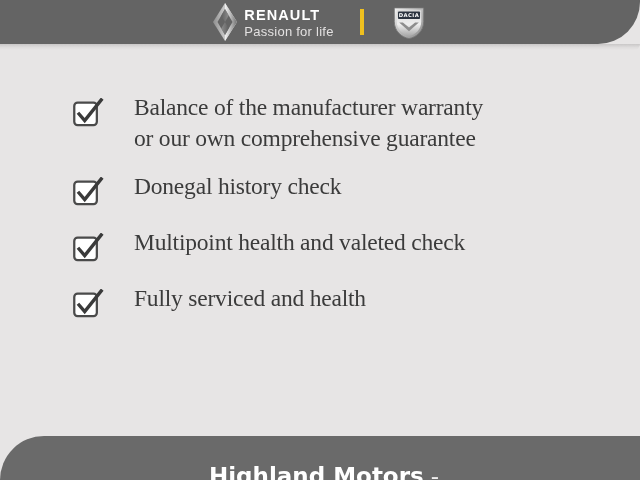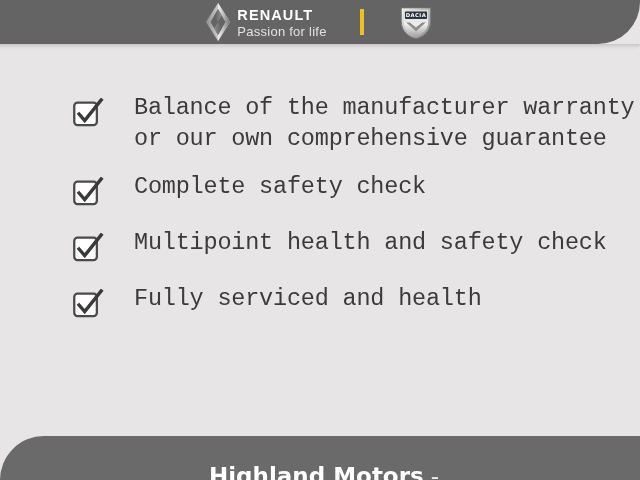--- a/index.html
+++ b/index.html
@@ -49,21 +49,21 @@
   }
   .brands {
     position: absolute;
     top: 0;
     left: 0;
     width: 640px;
     height: 44px;
     display: flex;
     align-items: center;
     justify-content: center;
-    gap: 11px;
+    gap: 4px;
   }
 
   
   .renault-lockup {
     display: flex;
     align-items: center;
     gap: 6px;
     height: 44px;
   }
   .renault-diamond {
@@ -124,21 +124,21 @@
   }
   .check-icon {
     flex: 0 0 auto;
     width: 32px;
     height: 33px;
     margin-top: 6px;
   }
   .item-text {
     margin-left: 30px;
     color: #3b3b3b;
-    font-family: Liberation Mono, monospace;
+    font-family: Liberation Serif, serif;
     font-size: 23.5px;
     font-weight: 300;
     line-height: 1.32;
     letter-spacing: -0.2px;
     white-space: pre-line;
   }
 
   
   .footer-wrap {
     position: absolute;
@@ -263,29 +263,29 @@
       </svg>
       <div class="item-text">Balance of the manufacturer warranty
 or our own comprehensive guarantee</div>
     </div>
 
     <div class="list-item">
       <svg class="check-icon" viewBox="0 0 34 34">
         <rect x="2.4" y="4.4" width="24" height="24" rx="3.6" fill="#ffffff" stroke="#4a4a4a" stroke-width="2.4"></rect>
         <path d="M7.5 16.5 L13.5 23.5 L31 1.5" fill="none" stroke="#3a3a3a" stroke-width="3.6" stroke-linecap="square" stroke-linejoin="miter"></path>
       </svg>
-      <div class="item-text">Complete safety check</div>
+      <div class="item-text">Donegal history check</div>
     </div>
 
     <div class="list-item">
       <svg class="check-icon" viewBox="0 0 34 34">
         <rect x="2.4" y="4.4" width="24" height="24" rx="3.6" fill="#ffffff" stroke="#4a4a4a" stroke-width="2.4"></rect>
         <path d="M7.5 16.5 L13.5 23.5 L31 1.5" fill="none" stroke="#3a3a3a" stroke-width="3.6" stroke-linecap="square" stroke-linejoin="miter"></path>
       </svg>
-      <div class="item-text">Multipoint health and safety check</div>
+      <div class="item-text">Multipoint health and valeted check</div>
     </div>
 
     <div class="list-item">
       <svg class="check-icon" viewBox="0 0 34 34">
         <rect x="2.4" y="4.4" width="24" height="24" rx="3.6" fill="#ffffff" stroke="#4a4a4a" stroke-width="2.4"></rect>
         <path d="M7.5 16.5 L13.5 23.5 L31 1.5" fill="none" stroke="#3a3a3a" stroke-width="3.6" stroke-linecap="square" stroke-linejoin="miter"></path>
       </svg>
       <div class="item-text">Fully serviced and health</div>
     </div>
 

